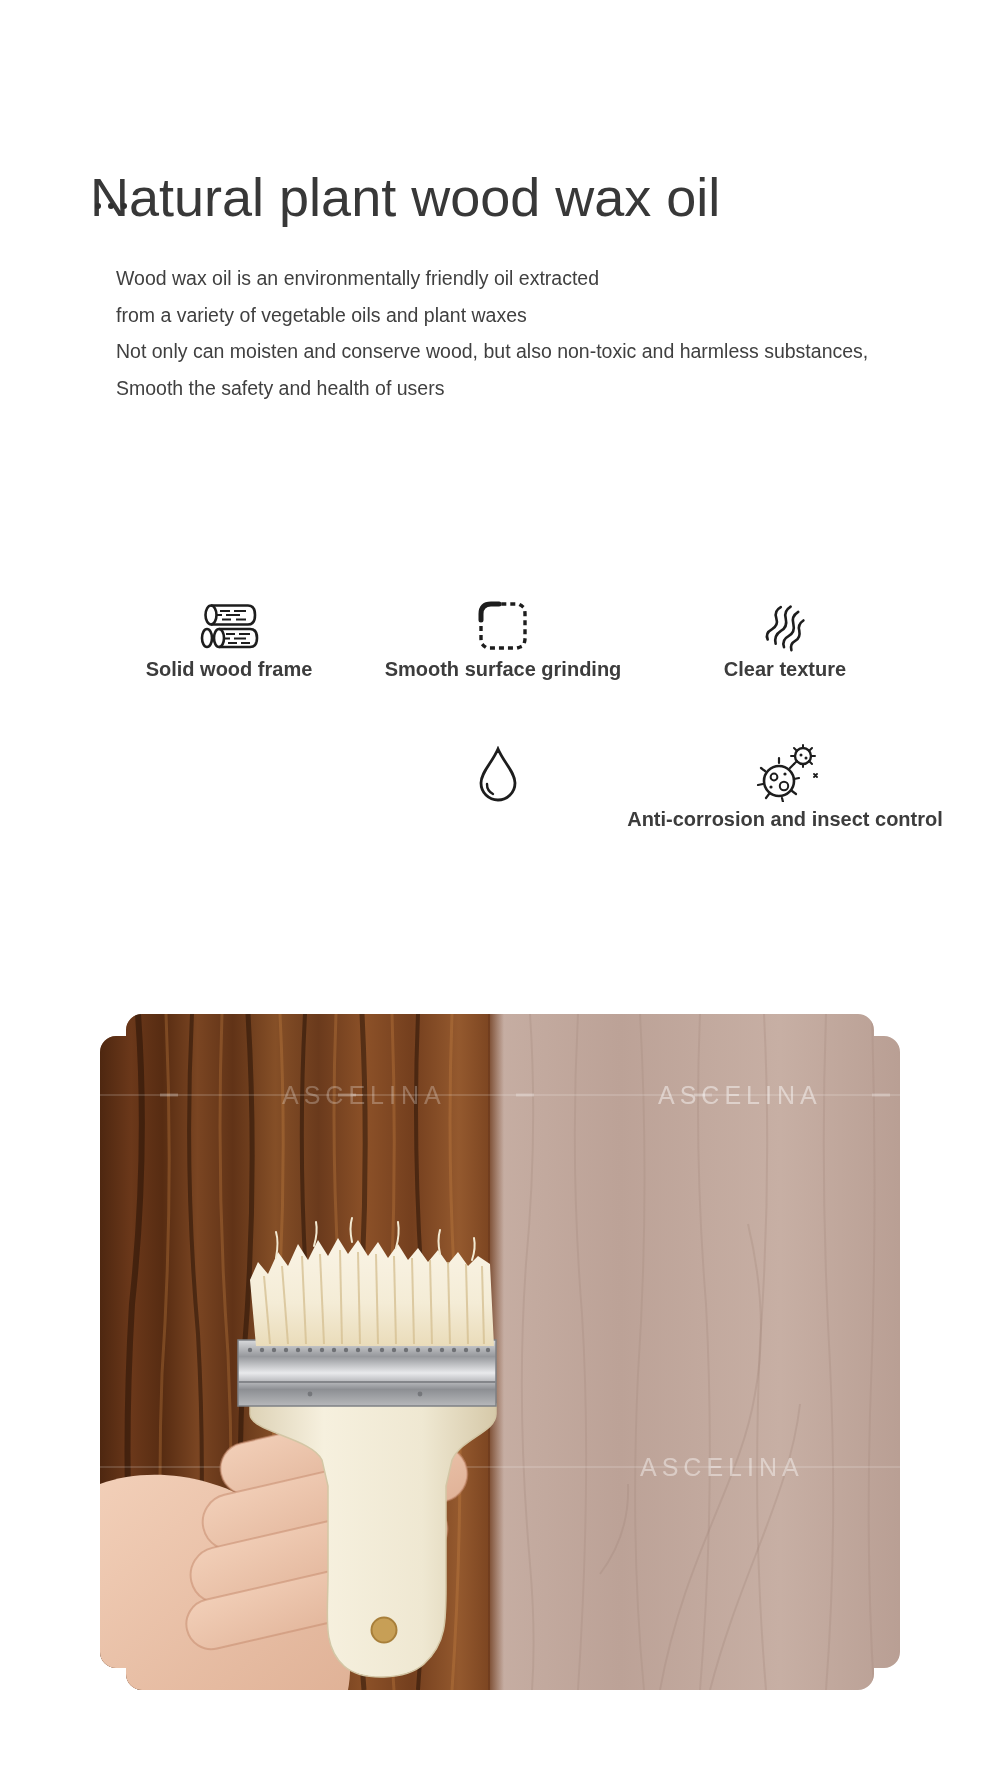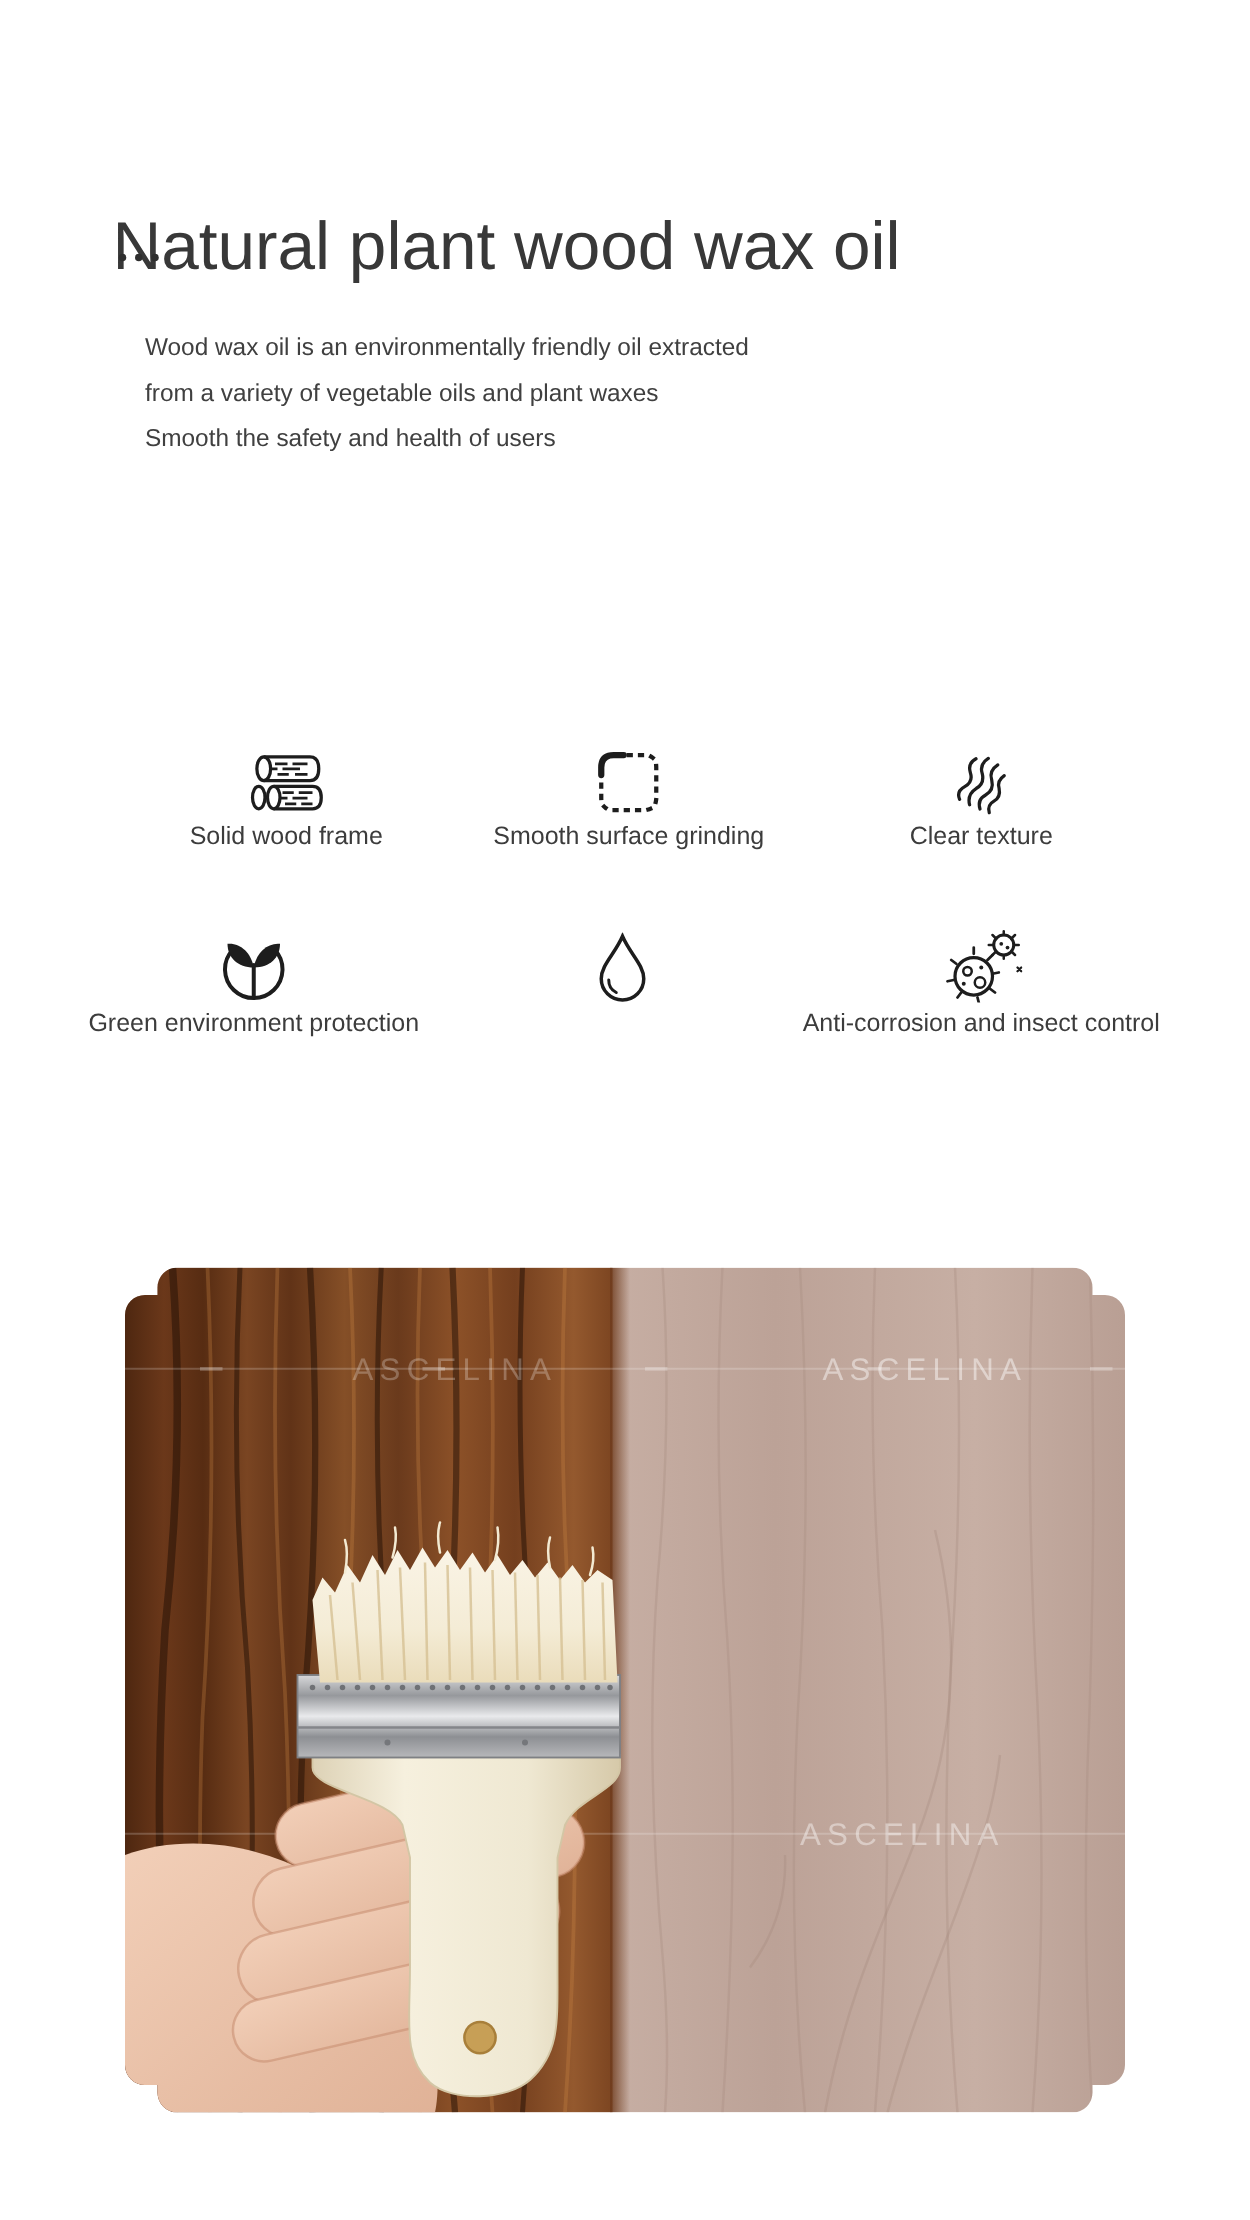--- a/index.html
+++ b/index.html
@@ -4,41 +4,42 @@
 <style>
   html,body{margin:0;padding:0;background:#ffffff;}
   #screen{position:relative;width:1000px;height:1776px;background:#ffffff;overflow:hidden;
           font-family:"Liberation Sans",sans-serif;color:#3d3d3d;}
   .page-title{position:absolute;left:90px;top:130px;font-size:54px;font-weight:400;
               color:#383838;letter-spacing:0px;white-space:nowrap;}
   .title-dots{position:absolute;left:95px;top:203px;display:flex;gap:7px;}
   .title-dots i{width:6px;height:6px;border-radius:50%;background:#2e2e2e;display:block;}
   .descr{position:absolute;left:92px;top:260px;font-size:19.5px;line-height:36.5px;
          color:#404040;white-space:nowrap;margin-left:24px;}
-  .feature{position:absolute;transform:translateX(-50%);text-align:center;width:360px;}
+  .feature{position:absolute;transform:translateX(-50%);text-align:center;width:360px;font-weight:bold;}
   .feature .icn{height:56px;display:flex;align-items:flex-end;justify-content:center;}
   .feature .lbl{margin-top:6px;font-size:20px;color:#3c3c3c;white-space:nowrap;}
   .photo{position:absolute;left:100px;top:1014px;width:650px;height:676px;}
   svg{display:block;}
 </style>
 </head>
 <body>
 
 <div id="screen">
 
   <h1 class="page-title">Natural plant wood wax oil</h1>
   <div class="title-dots">
     <i></i>
       <i></i>
       <i></i>
   </div>
 
   <div class="descr">
     <div>Wood wax oil is an environmentally friendly oil extracted</div>
     <div>from a variety of vegetable oils and plant waxes</div>
+    <div>Not only can moisten and conserve wood, but also non-toxic and harmless substances,</div>
     <div>Smooth the safety and health of users</div>
   </div>
 
   <div class="feature" style="left:229px;top:596px;">
     <div class="icn">
       <svg width="62" height="50" viewBox="0 0 62 50" fill="none" stroke="#1d1d1d">
         <ellipse cx="13" cy="13" rx="5.5" ry="9.5" stroke-width="2.6"></ellipse>
         <path d="M13,3.5 H50 Q57,3.5 57,13 Q57,22.5 50,22.5 H13" stroke-width="2.6"></path>
         <path d="M22,9 h10 M36,9 h12 M18,13 h6 M28,13 h14 M24,17.5 h9 M38,17.5 h10" stroke-width="2.2"></path>
         <ellipse cx="9" cy="36" rx="5" ry="9" stroke-width="2.6"></ellipse>
@@ -67,31 +68,20 @@
   <div class="feature" style="left:503px;top:596px;">
     <div class="icn">
       <svg width="52" height="52" viewBox="0 0 52 52" fill="none" stroke="#1d1d1d">
         <path d="M26,4 H38 Q48,4 48,14 V38 Q48,48 38,48 H14 Q4,48 4,38 V26" stroke-width="3.4" stroke-dasharray="1.6 7.4" stroke-linecap="square"></path>
         <path d="M4,20 V14 Q4,4 14,4 H22" stroke-width="5" stroke-linecap="round"></path>
       </svg>
     </div>
     <div class="lbl">Smooth surface grinding</div>
   </div>
 
-  <div class="feature" style="left:203px;top:746px;">
-    <div class="icn">
-      <svg width="58" height="56" viewBox="0 0 58 56" fill="none">
-        <path d="M12,14 A23,23 0 1 0 46,14" stroke="#1d1d1d" stroke-width="3.2" stroke-linecap="round"></path>
-        <path d="M29,28 C27,16 18,8 8,9 C8,20 16,28 29,28 Z" fill="#1d1d1d"></path>
-        <path d="M29,28 C31,16 40,8 50,9 C50,20 42,28 29,28 Z" fill="#1d1d1d"></path>
-        <path d="M29,26 V51" stroke="#1d1d1d" stroke-width="3.2" stroke-linecap="round"></path>
-      </svg>
-    </div>
-    <div class="lbl">Green environment protection</div>
-  </div>
 
   <div class="feature" style="left:498px;top:746px;">
     <div class="icn">
       <svg width="42" height="56" viewBox="0 0 42 56" fill="none" stroke="#1d1d1d">
         <path d="M21,3 C15,17 4,26 4,37 a17,17 0 0 0 34,0 C38,26 27,17 21,3 Z" stroke-width="2.8"></path>
         <path d="M10,38 a11,11 0 0 0 6,10" stroke-width="2.4" stroke-linecap="round"></path>
       </svg>
     </div>
   </div>
 

